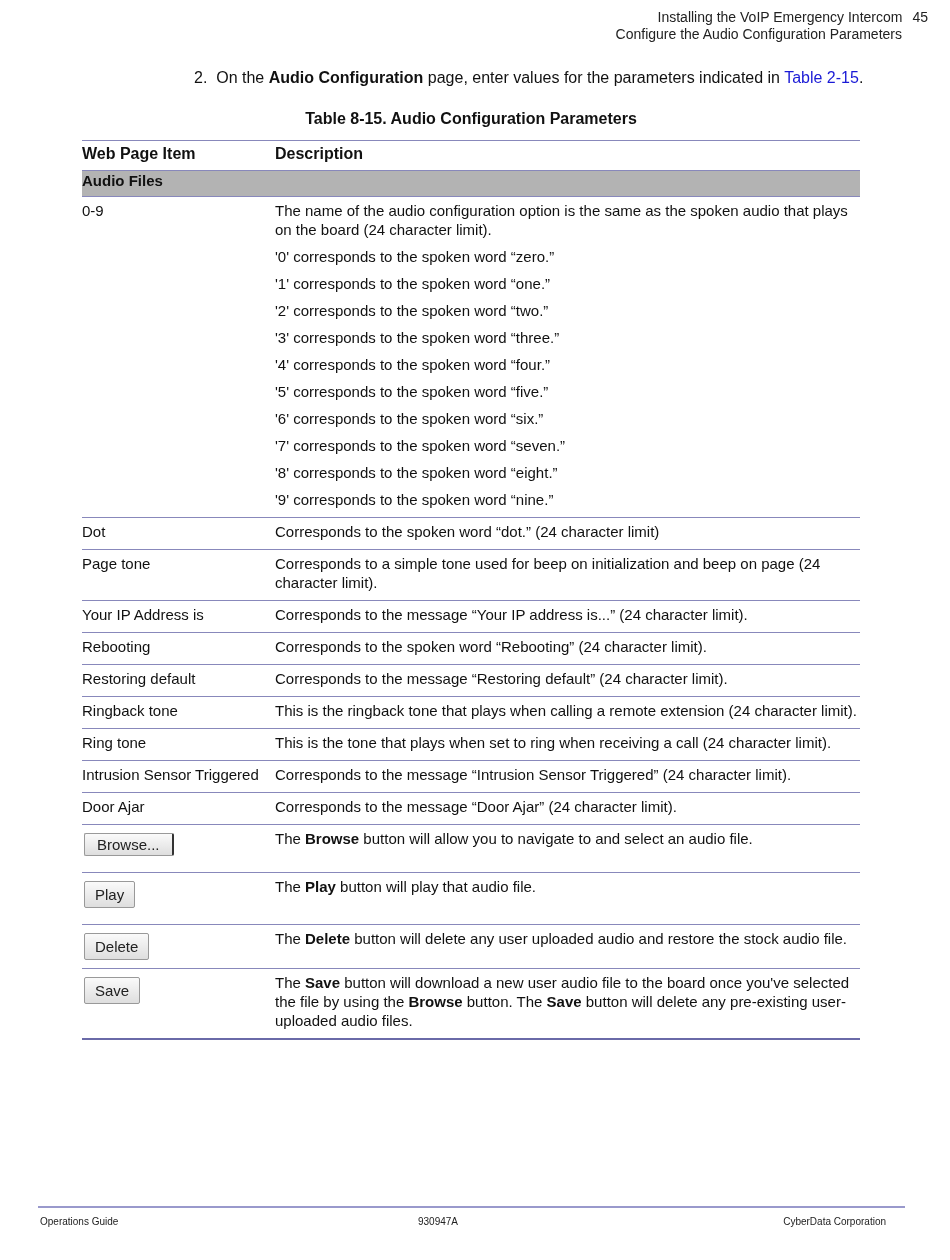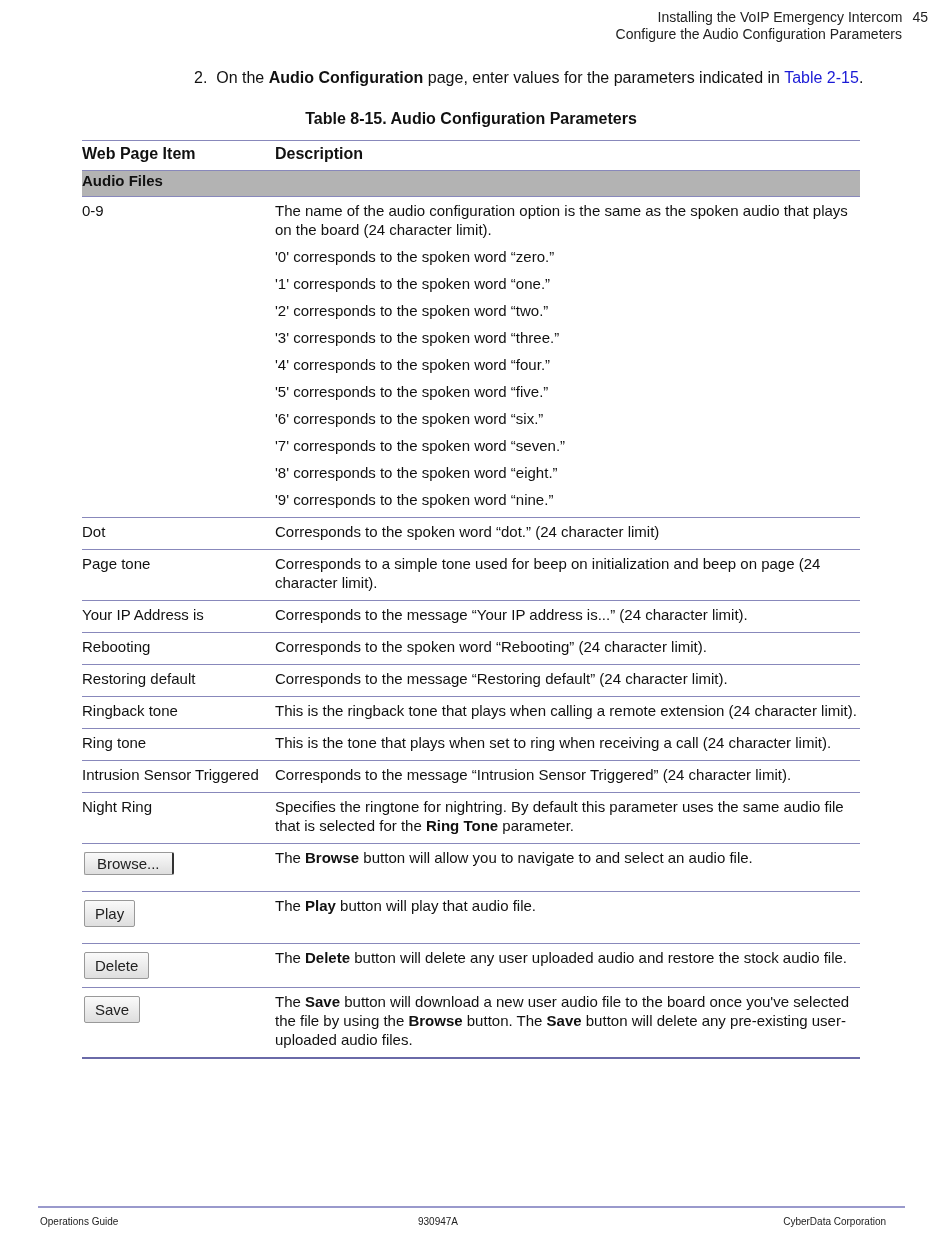--- a/index.html
+++ b/index.html
@@ -90,22 +90,22 @@
       </tr>
   <tr class="row">
         <td class="c1">Ring tone</td>
         <td>This is the tone that plays when set to ring when receiving a call (24 character limit).</td>
       </tr>
   <tr class="row">
         <td class="c1">Intrusion Sensor Triggered</td>
         <td>Corresponds to the message “Intrusion Sensor Triggered” (24 character limit).</td>
       </tr>
   <tr class="row">
-        <td class="c1">Night Ring</td>
-        <td><span>Specifies the ringtone for nightring. By default this parameter uses the same audio file that is selected for the </span><b>Ring Tone</b><span> parameter.</span></td>
+        <td class="c1">Door Ajar</td>
+        <td>Corresponds to the message “Door Ajar” (24 character limit).</td>
       </tr>
   <tr class="row" style="height:48px">
         <td class="c1"><span class="btn browse">Browse...</span></td>
         <td><span>The </span><b>Browse</b><span> button will allow you to navigate to and select an audio file.</span></td>
       </tr>
   <tr class="row" style="height:52px">
         <td class="c1"><span class="btn">Play</span></td>
         <td><span>The </span><b>Play</b><span> button will play that audio file.</span></td>
       </tr>
   <tr class="row">

